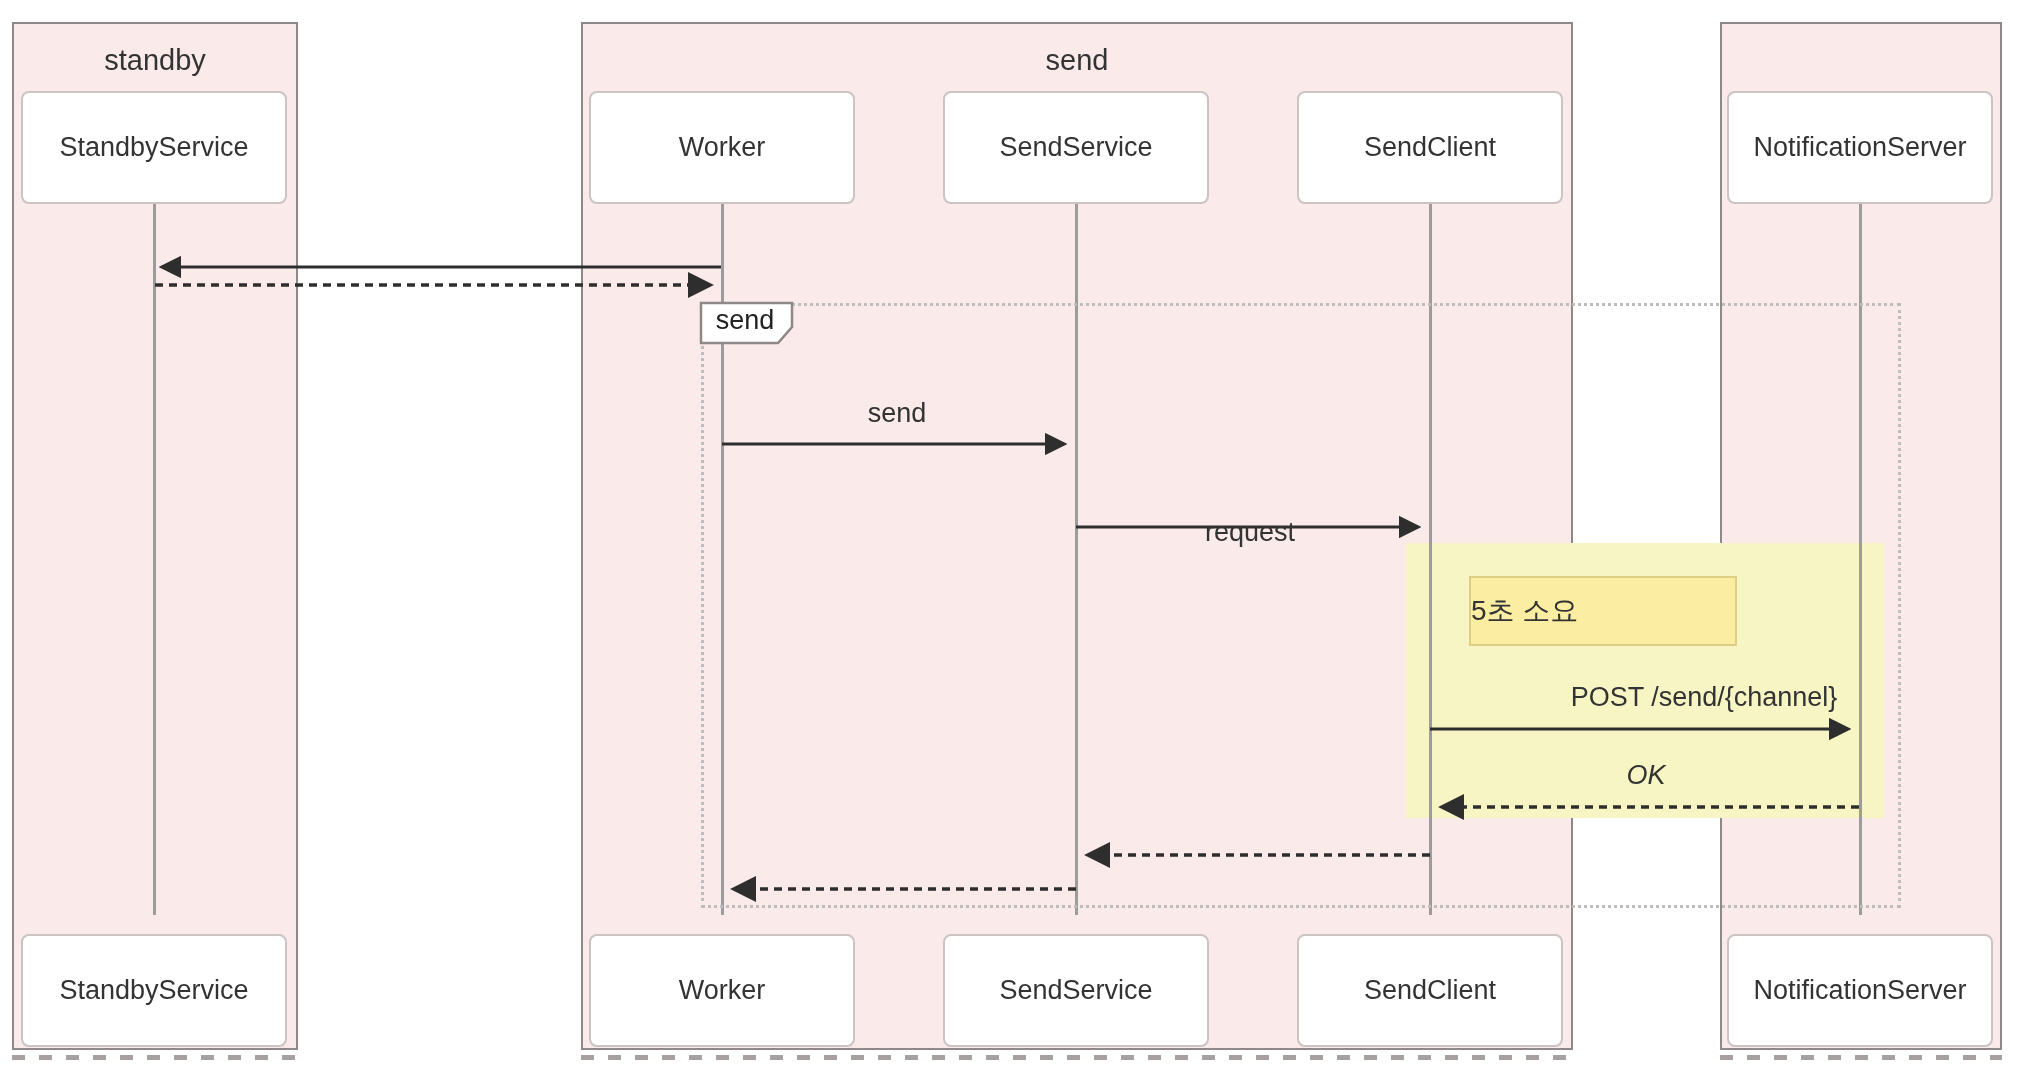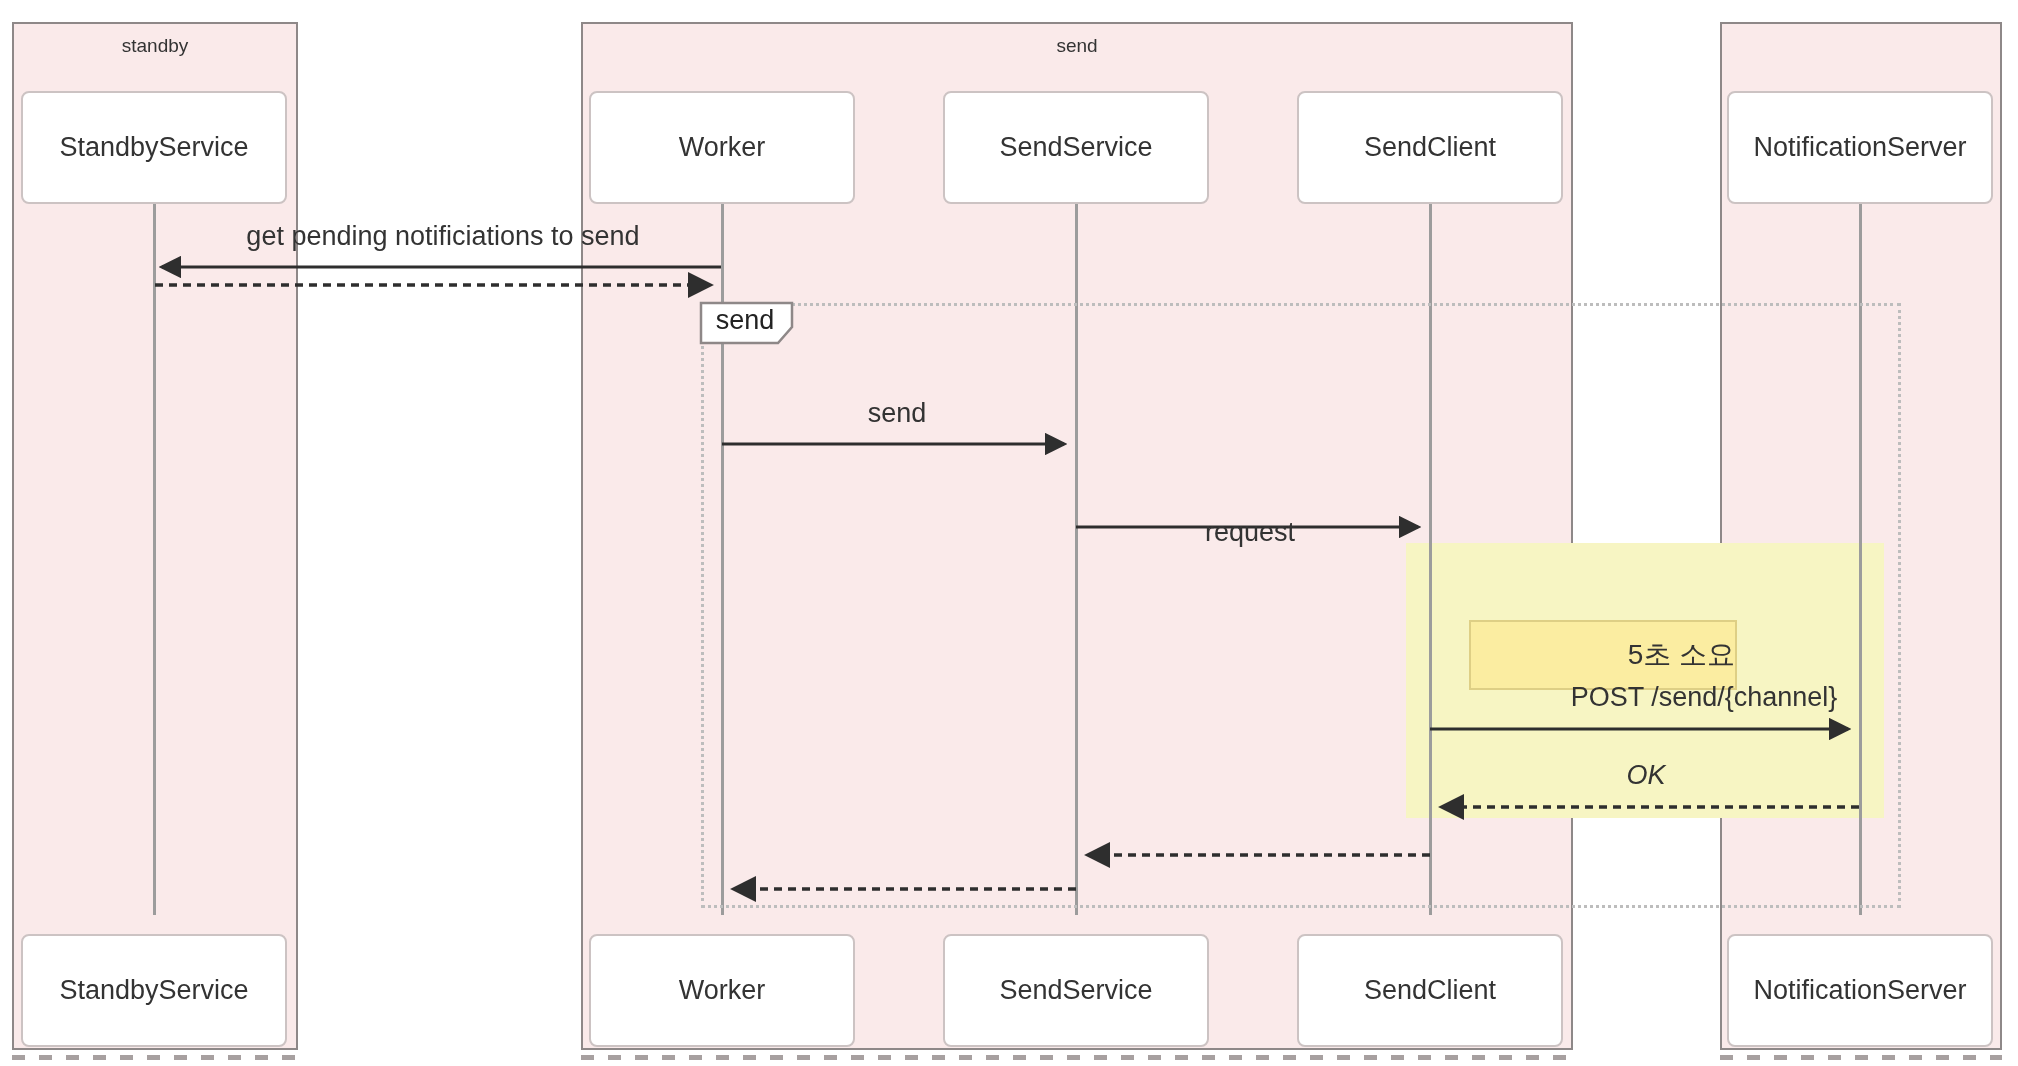--- a/index.html
+++ b/index.html
@@ -15,38 +15,38 @@
     --note-fill:#fbeda1;
     --note-border:#decf85;
   }
   html,body{margin:0;padding:0;background:#ffffff;}
   .stage{
     position:relative;width:2018px;height:1066px;overflow:hidden;
     font-family:"Liberation Sans","DejaVu Sans",sans-serif;
     color:var(--text);background:#ffffff;
   }
   .panel{position:absolute;top:22px;height:1028px;background:var(--panel-fill);border:2px solid var(--panel-border);box-sizing:border-box;}
-  .panel-label{position:absolute;top:11px;left:0;width:100%;text-align:center;font-size:19px;color:var(--text);}
+  .panel-label{position:absolute;top:20px;left:0;width:100%;text-align:center;font-size:29px;color:var(--text);}
   .pbox{
     position:absolute;width:266px;height:113px;background:var(--box-fill);
     border:2px solid var(--box-border);border-radius:8px;box-sizing:border-box;
     display:flex;align-items:center;justify-content:center;
     font-size:27px;color:var(--text);margin-top:19px;
   }
   .lifeline{position:absolute;width:3px;top:185px;height:730px;background:var(--lifeline);}
   .highlight{position:absolute;left:1406px;top:543px;width:478px;height:275px;background:var(--highlight);}
   .loop-frame{position:absolute;left:701px;top:303px;width:1200px;height:605px;border:3px dotted var(--loop-border);box-sizing:border-box;}
   .loop-label-box{position:absolute;left:699px;top:301px;width:96px;height:44px;}
   .loop-label-text{position:absolute;left:699px;top:305px;width:92px;text-align:center;font-size:27px;color:#222;}
   .loop-cond{position:absolute;left:1144px;top:310px;width:400px;text-align:center;font-size:28px;color:var(--text);}
   .msg-label{position:absolute;text-align:center;font-size:27px;color:var(--text);white-space:nowrap;}
   .note{
     position:absolute;left:1469px;top:576px;width:268px;height:70px;
     background:var(--note-fill);border:2px solid var(--note-border);box-sizing:border-box;
-    display:flex;align-items:center;justify-content:flex-end;font-size:28px;color:var(--text);margin-top:44px;
+    display:flex;align-items:center;justify-content:flex-start;font-size:28px;color:var(--text);
   }
   .arrow-layer{position:absolute;left:0;top:0;width:2018px;height:1066px;pointer-events:none;}
   .strip{
     position:absolute;top:1055px;height:5px;
     background:repeating-linear-gradient(90deg,#a7a0a0 0 13px,transparent 13px 27px);
   }
 </style>
 </head>
 <body>
 
@@ -87,21 +87,20 @@
     <line x1="721" y1="267" x2="162" y2="267" stroke="#2e2e2e" stroke-width="3" marker-end="url(#arr)"></line>
     <line x1="155" y1="285" x2="710" y2="285" stroke="#2e2e2e" stroke-width="3.5" stroke-dasharray="8 6" marker-end="url(#arr)"></line>
     <line x1="722" y1="444" x2="1064" y2="444" stroke="#2e2e2e" stroke-width="3" marker-end="url(#arr)"></line>
     <line x1="1076" y1="527" x2="1418" y2="527" stroke="#2e2e2e" stroke-width="3" marker-end="url(#arr)"></line>
     <line x1="1430" y1="729" x2="1848" y2="729" stroke="#2e2e2e" stroke-width="3" marker-end="url(#arr)"></line>
     <line x1="1859" y1="807" x2="1442" y2="807" stroke="#2e2e2e" stroke-width="3.5" stroke-dasharray="8 6" marker-end="url(#arr)"></line>
     <line x1="1430" y1="855" x2="1088" y2="855" stroke="#2e2e2e" stroke-width="3.5" stroke-dasharray="8 6" marker-end="url(#arr)"></line>
     <line x1="1076" y1="889" x2="734" y2="889" stroke="#2e2e2e" stroke-width="3.5" stroke-dasharray="8 6" marker-end="url(#arr)"></line>
   </svg>
 
-  <div class="msg-label" style="left:233px;top:221px;width:420px;">get pending notificiations to send</div>
   <div class="msg-label" style="left:797px;top:398px;width:200px;">send</div>
   <div class="msg-label" style="left:1150px;top:481px;width:200px;margin-top:36px;">request</div>
   <div class="msg-label" style="left:1504px;top:682px;width:400px;">POST /send/{channel}</div>
   <div class="msg-label" style="left:1546px;top:760px;width:200px;font-style:italic;">OK</div>
 
   <div class="pbox" style="left:21px;top:72px;">
       <span>StandbyService</span>
     </div>
   <div class="pbox" style="left:589px;top:72px;">
       <span>Worker</span>

